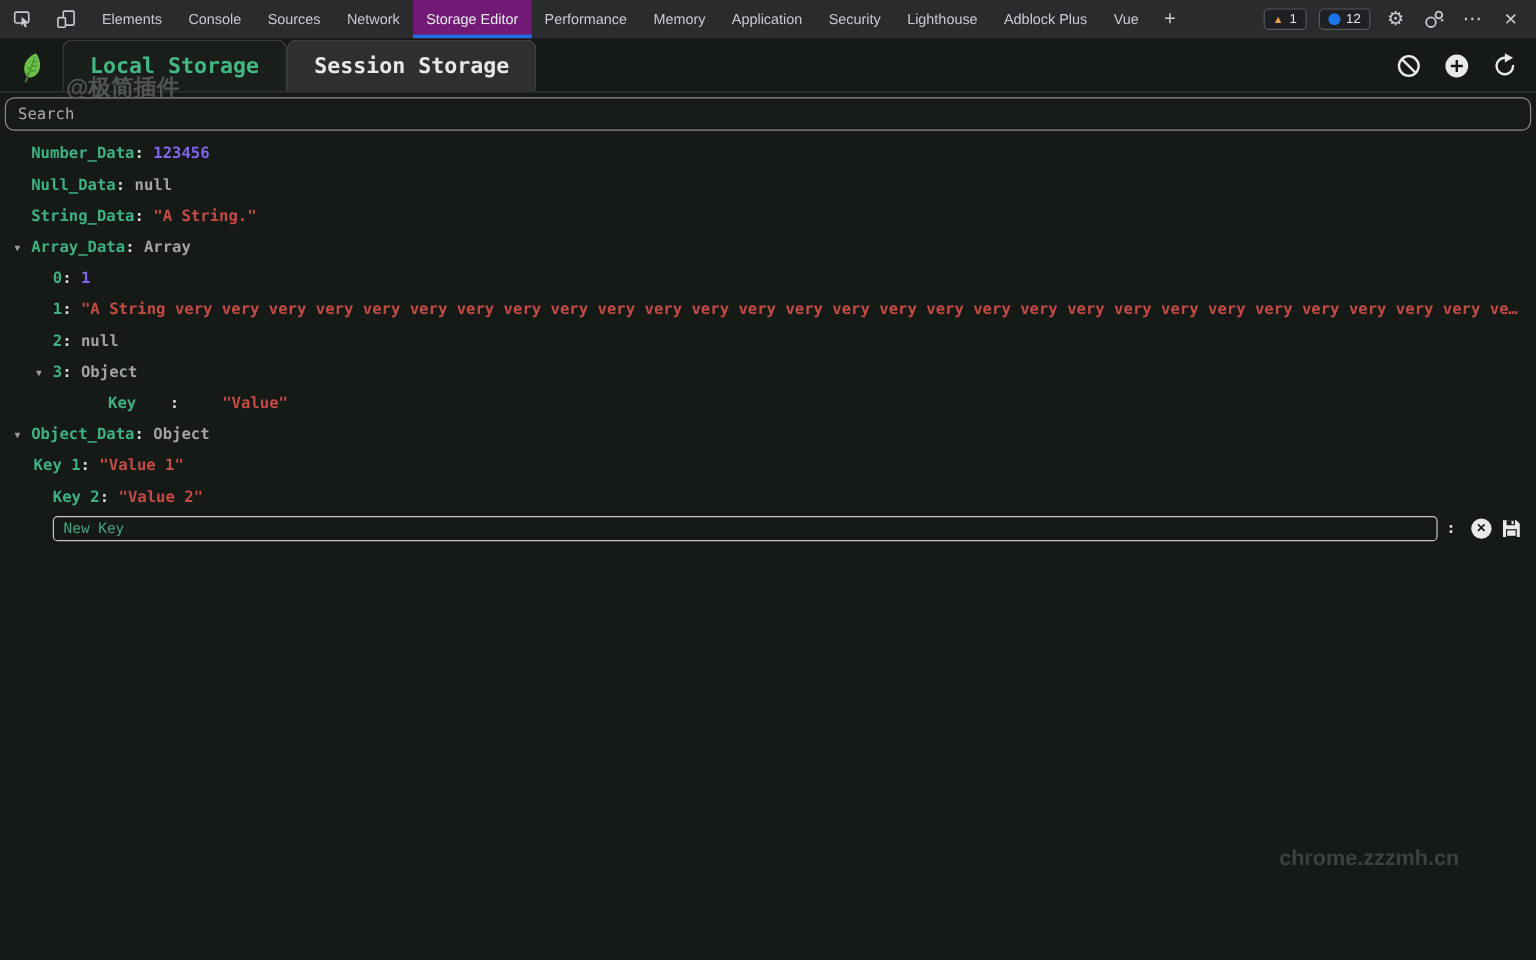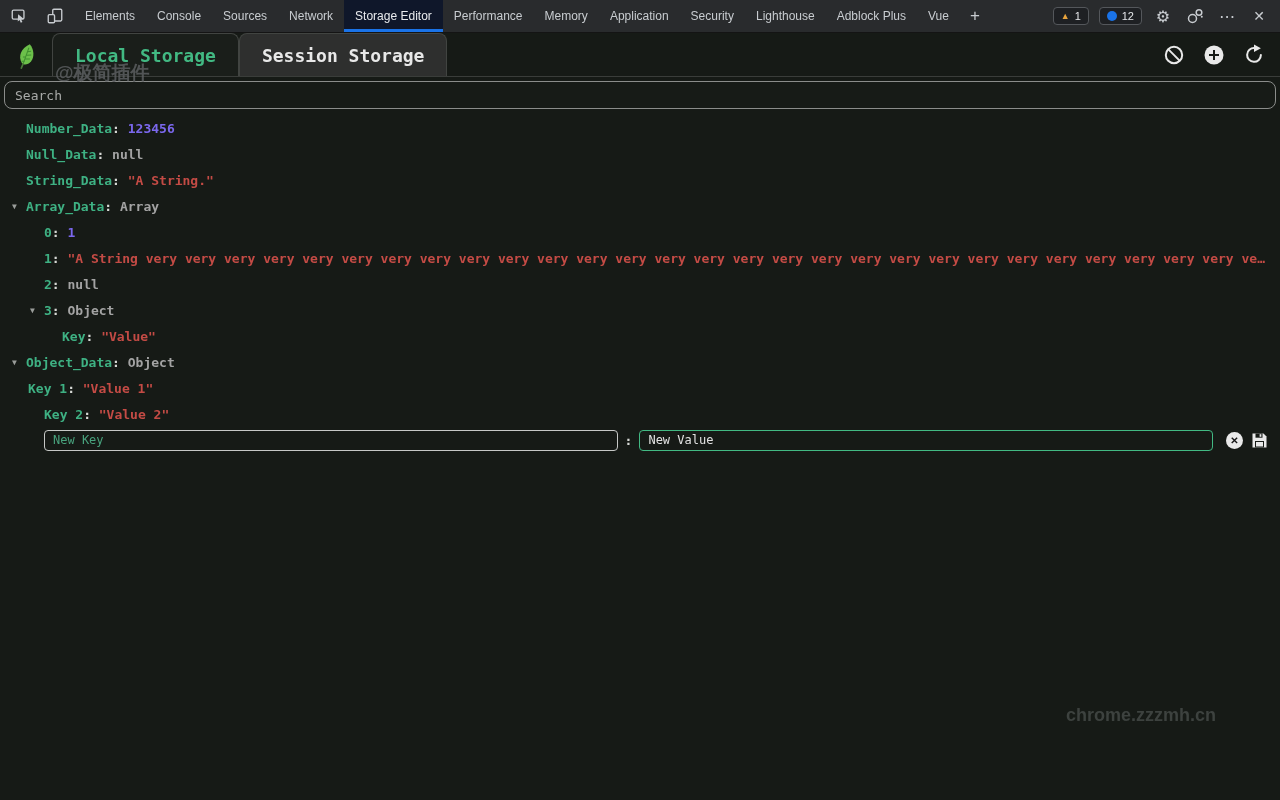--- a/index.html
+++ b/index.html
@@ -10,21 +10,21 @@
   .devtools-bar {
     height:33px; background:#292b2d; display:flex; align-items:stretch;
     font-family:"Liberation Sans","DejaVu Sans",sans-serif; font-size:12px; color:#c8ccd0;
     border-bottom:1px solid #141414;
     justify-content:flex-end;
   }
   .dtb-icons { display:flex; align-items:center; padding:0 6px; gap:10px; }
   .dtb-icon { width:26px; height:26px; display:flex; align-items:center; justify-content:center; border-radius:3px; cursor:pointer; }
   .dtb-tabs { display:flex; align-items:stretch; }
   .dtab { display:flex; align-items:center; padding:0 11px; white-space:nowrap; cursor:pointer; }
-  .dtab.active { background:#0f172a; color:#e9ebee; box-shadow:inset 0 -3px 0 #1a73e8; }
+  .dtab.active { background:#701a75; color:#e9ebee; box-shadow:inset 0 -3px 0 #1a73e8; }
   .dtab-plus { display:flex; align-items:center; padding:0 10px; font-size:17px; font-weight:300; cursor:pointer; }
   .dtb-right { margin-left:auto; display:flex; align-items:center; gap:10px; padding-right:10px; }
   .badge-box {
     display:flex; align-items:center; gap:5px; background:#1e2023;
     border:1px solid #54575b; border-radius:4px; padding:2px 7px; font-size:11px; color:#e4e6e9; cursor:pointer;
   }
   .warn-tri { color:#e8a33d; font-size:9px; line-height:1; }
   .msg-dot { width:10px; height:10px; border-radius:50%; background:#1a73e8; display:inline-block; }
   .bar-glyph { font-size:16px; color:#c8ccd0; cursor:pointer; display:flex; align-items:center; justify-content:center; width:22px; height:22px; }
   .bar-glyph.small { font-size:14px; }
@@ -225,21 +225,21 @@
       <span class="tkey">2</span>
       <span class="tcolon">: </span>
       <span class="tval plain">null</span>
     </div>
     <div class="tree-row" style="padding-left: 28px;">
       <span class="arrow">▼</span>
       <span class="tkey">3</span>
       <span class="tcolon">: </span>
       <span class="tval plain">Object</span>
     </div>
-    <div class="tree-row" style="padding-left: 46px;">
+    <div class="tree-row" style="padding-left: 46px; gap: 28px;">
       <span class="arrow"></span>
       <span class="tkey">Key</span>
       <span class="tcolon">: </span>
       <span class="tval string">"Value"</span>
     </div>
     <div class="tree-row" style="padding-left: 10px;">
       <span class="arrow">▼</span>
       <span class="tkey">Object_Data</span>
       <span class="tcolon">: </span>
       <span class="tval plain">Object</span>
@@ -254,21 +254,20 @@
       <span class="arrow"></span>
       <span class="tkey">Key 2</span>
       <span class="tcolon">: </span>
       <span class="tval string">"Value 2"</span>
     </div>
   </div>
 
 <div class="new-entry">
   <input class="ne-input ne-key" type="text" placeholder="New Key" style="">
   <span class="ne-colon">:</span>
-  <input class="ne-input ne-val" type="text" value="New Value" style="">
   <span class="ne-cancel">✕</span>
   <span class="ne-save">
     <svg width="17" height="17" viewBox="0 0 17 17">
       <path d="M1.5 1.5 H 12.5 L 15.5 4.5 V 15.5 H 1.5 Z" fill="#e9e9e9"></path>
       <rect x="4.5" y="1.5" width="7" height="4.2" fill="#161a16"></rect>
       <rect x="8.6" y="2.2" width="1.8" height="2.6" fill="#e9e9e9"></rect>
       <rect x="4" y="9" width="9" height="6.5" fill="#161a16"></rect>
       <rect x="5" y="10" width="7" height="4.5" fill="#e9e9e9"></rect>
     </svg>
   </span>

